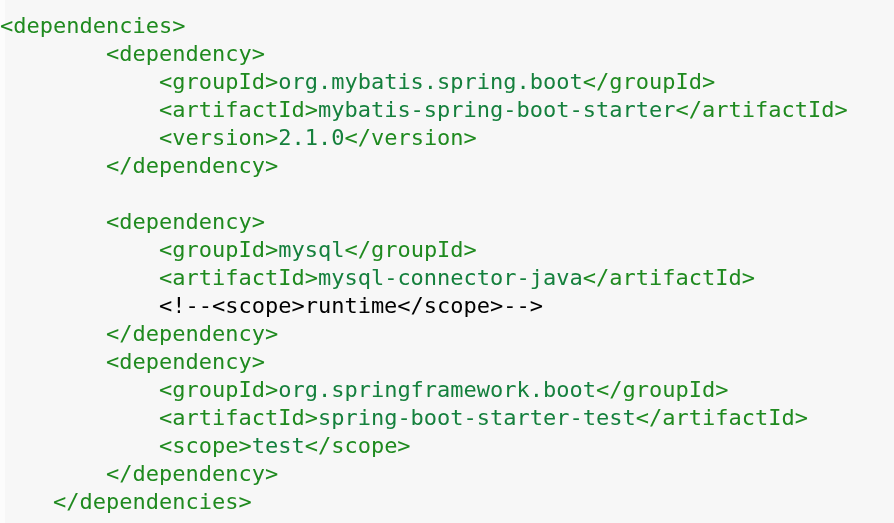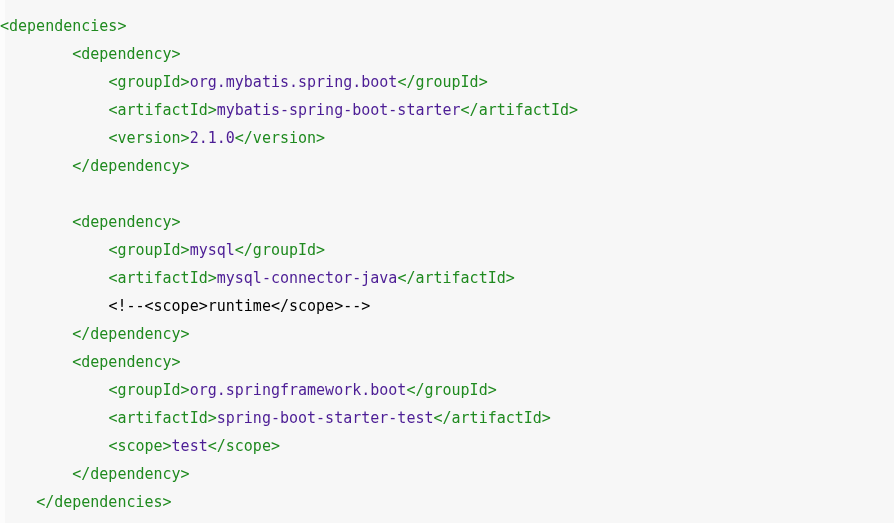--- a/index.html
+++ b/index.html
@@ -40,28 +40,28 @@
     font-family: "DejaVu Sans Mono", "Liberation Mono", monospace;
     font-size: 17px;
     line-height: 28px;
     white-space: pre;
     letter-spacing: 0px;
   }
   .code-line {
     height: 28px;
     white-space: pre;
     font-family: "DejaVu Sans Mono", "Liberation Mono", monospace;
-    font-size: 15px;
+    font-size: 22px;
     line-height: 28px;
   }
   .tag {
     color: #1f8a1f;
   }
   .text {
-    color: #4c1d95;
+    color: #15803d;
     margin-top: 48px;
   }
   .comment {
     color: #000000;
   }
   .blank-line {
     height: 28px;
   }
 </style>
 </head>

